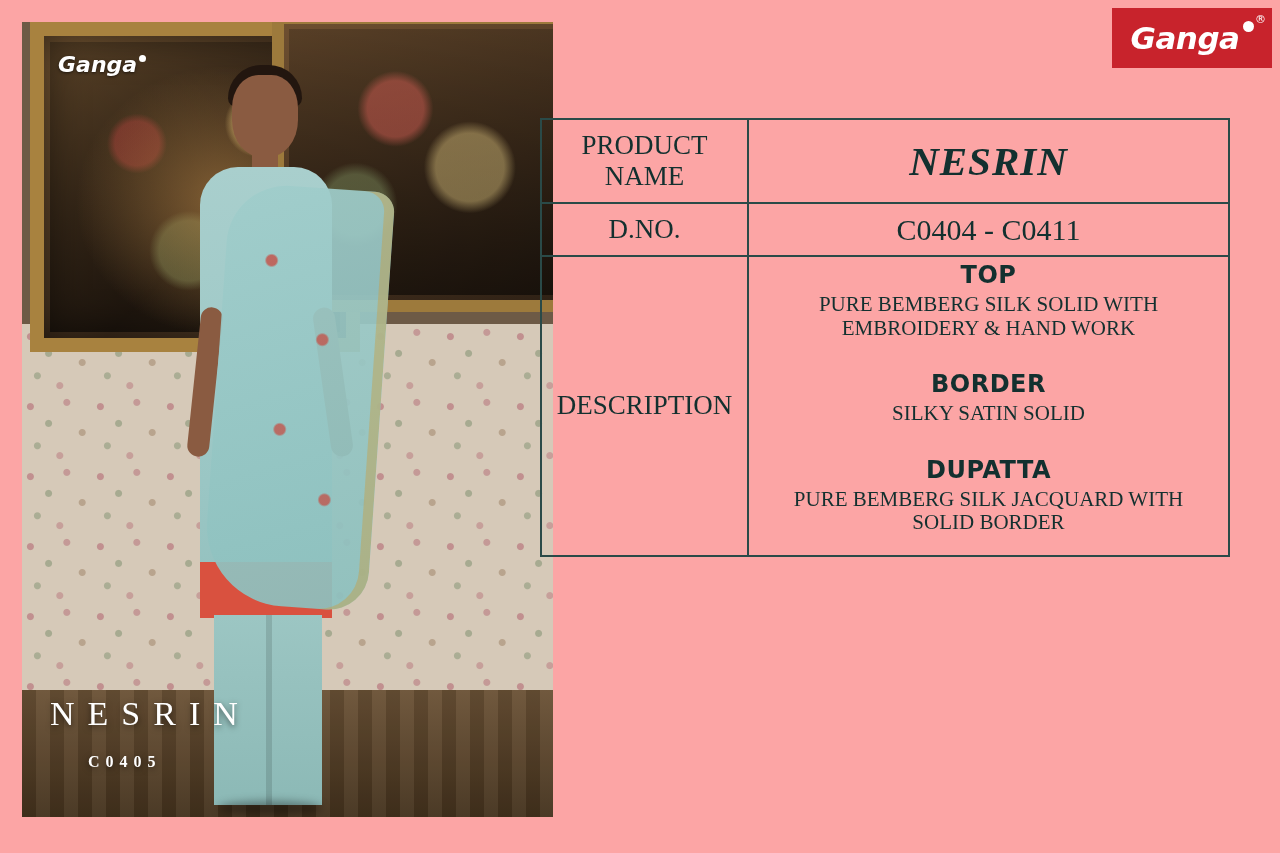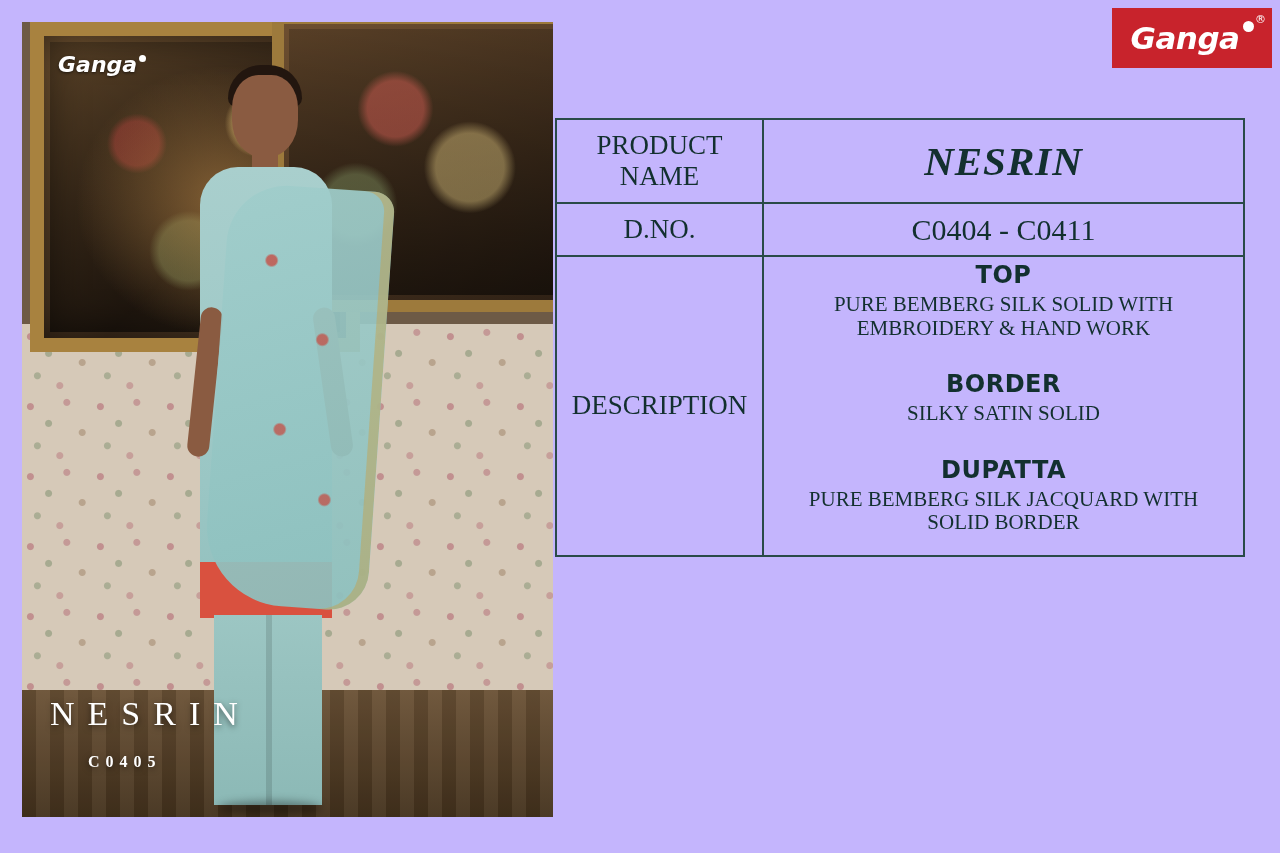--- a/index.html
+++ b/index.html
@@ -8,21 +8,21 @@
     width: 1280px; height: 853px;
     background: #8ec9c6;
     font-family: "Liberation Serif", serif;
     overflow: hidden;
   }
 
   .page {
     position: relative;
     width: 1280px;
     height: 853px;
-    background: #c4b5fd;
+    background: #fca5a5;
   }
 
   
   .brand-logo {
     position: absolute;
     top: 8px; right: 8px;
     width: 160px; height: 60px;
     background: #c8232c;
     display: flex;
     align-items: center;
@@ -219,21 +219,21 @@
     font-size: 16px;
     font-weight: bold;
     letter-spacing: 6px;
     margin-top: 20px;
     margin-left: 38px;
   }
 
   
   .spec-table {
     position: absolute;
-    left: 555px; top: 118px;
+    left: 540px; top: 118px;
     width: 690px;
     border-collapse: collapse;
     table-layout: fixed;
   }
   .spec-table td {
     border: 2px solid #2a4a48;
     text-align: center;
     vertical-align: middle;
     color: #13302f;
   }

